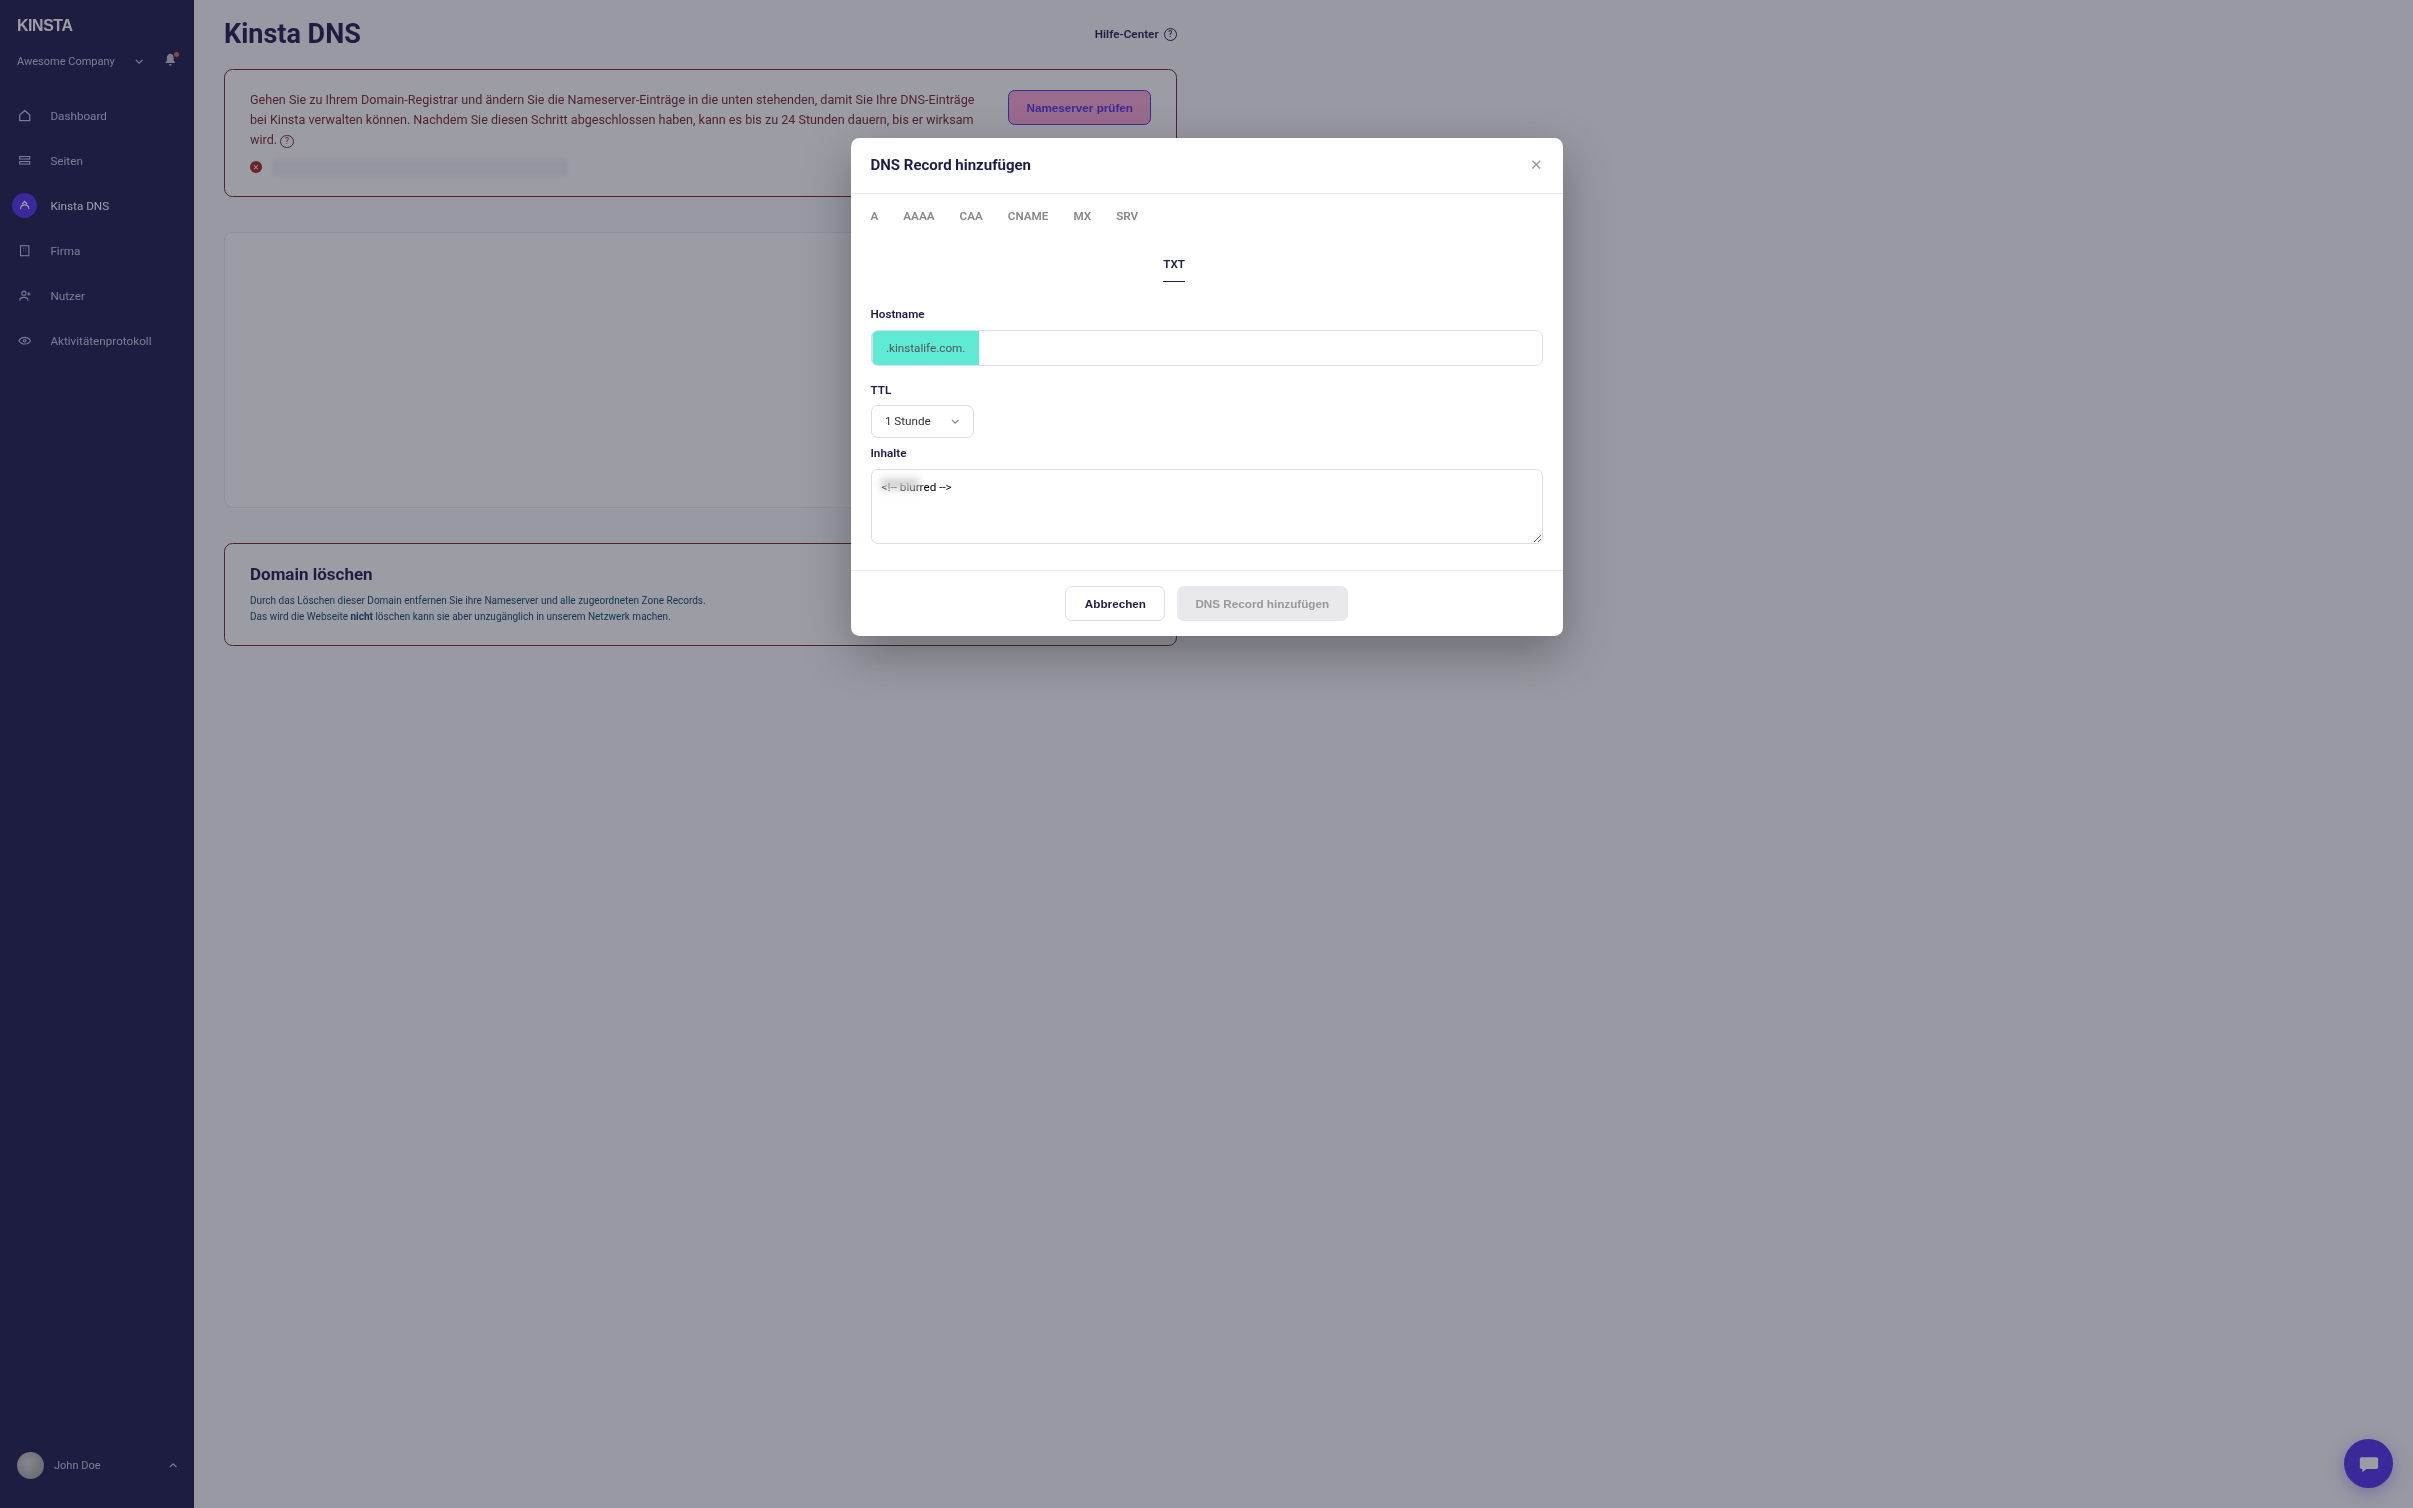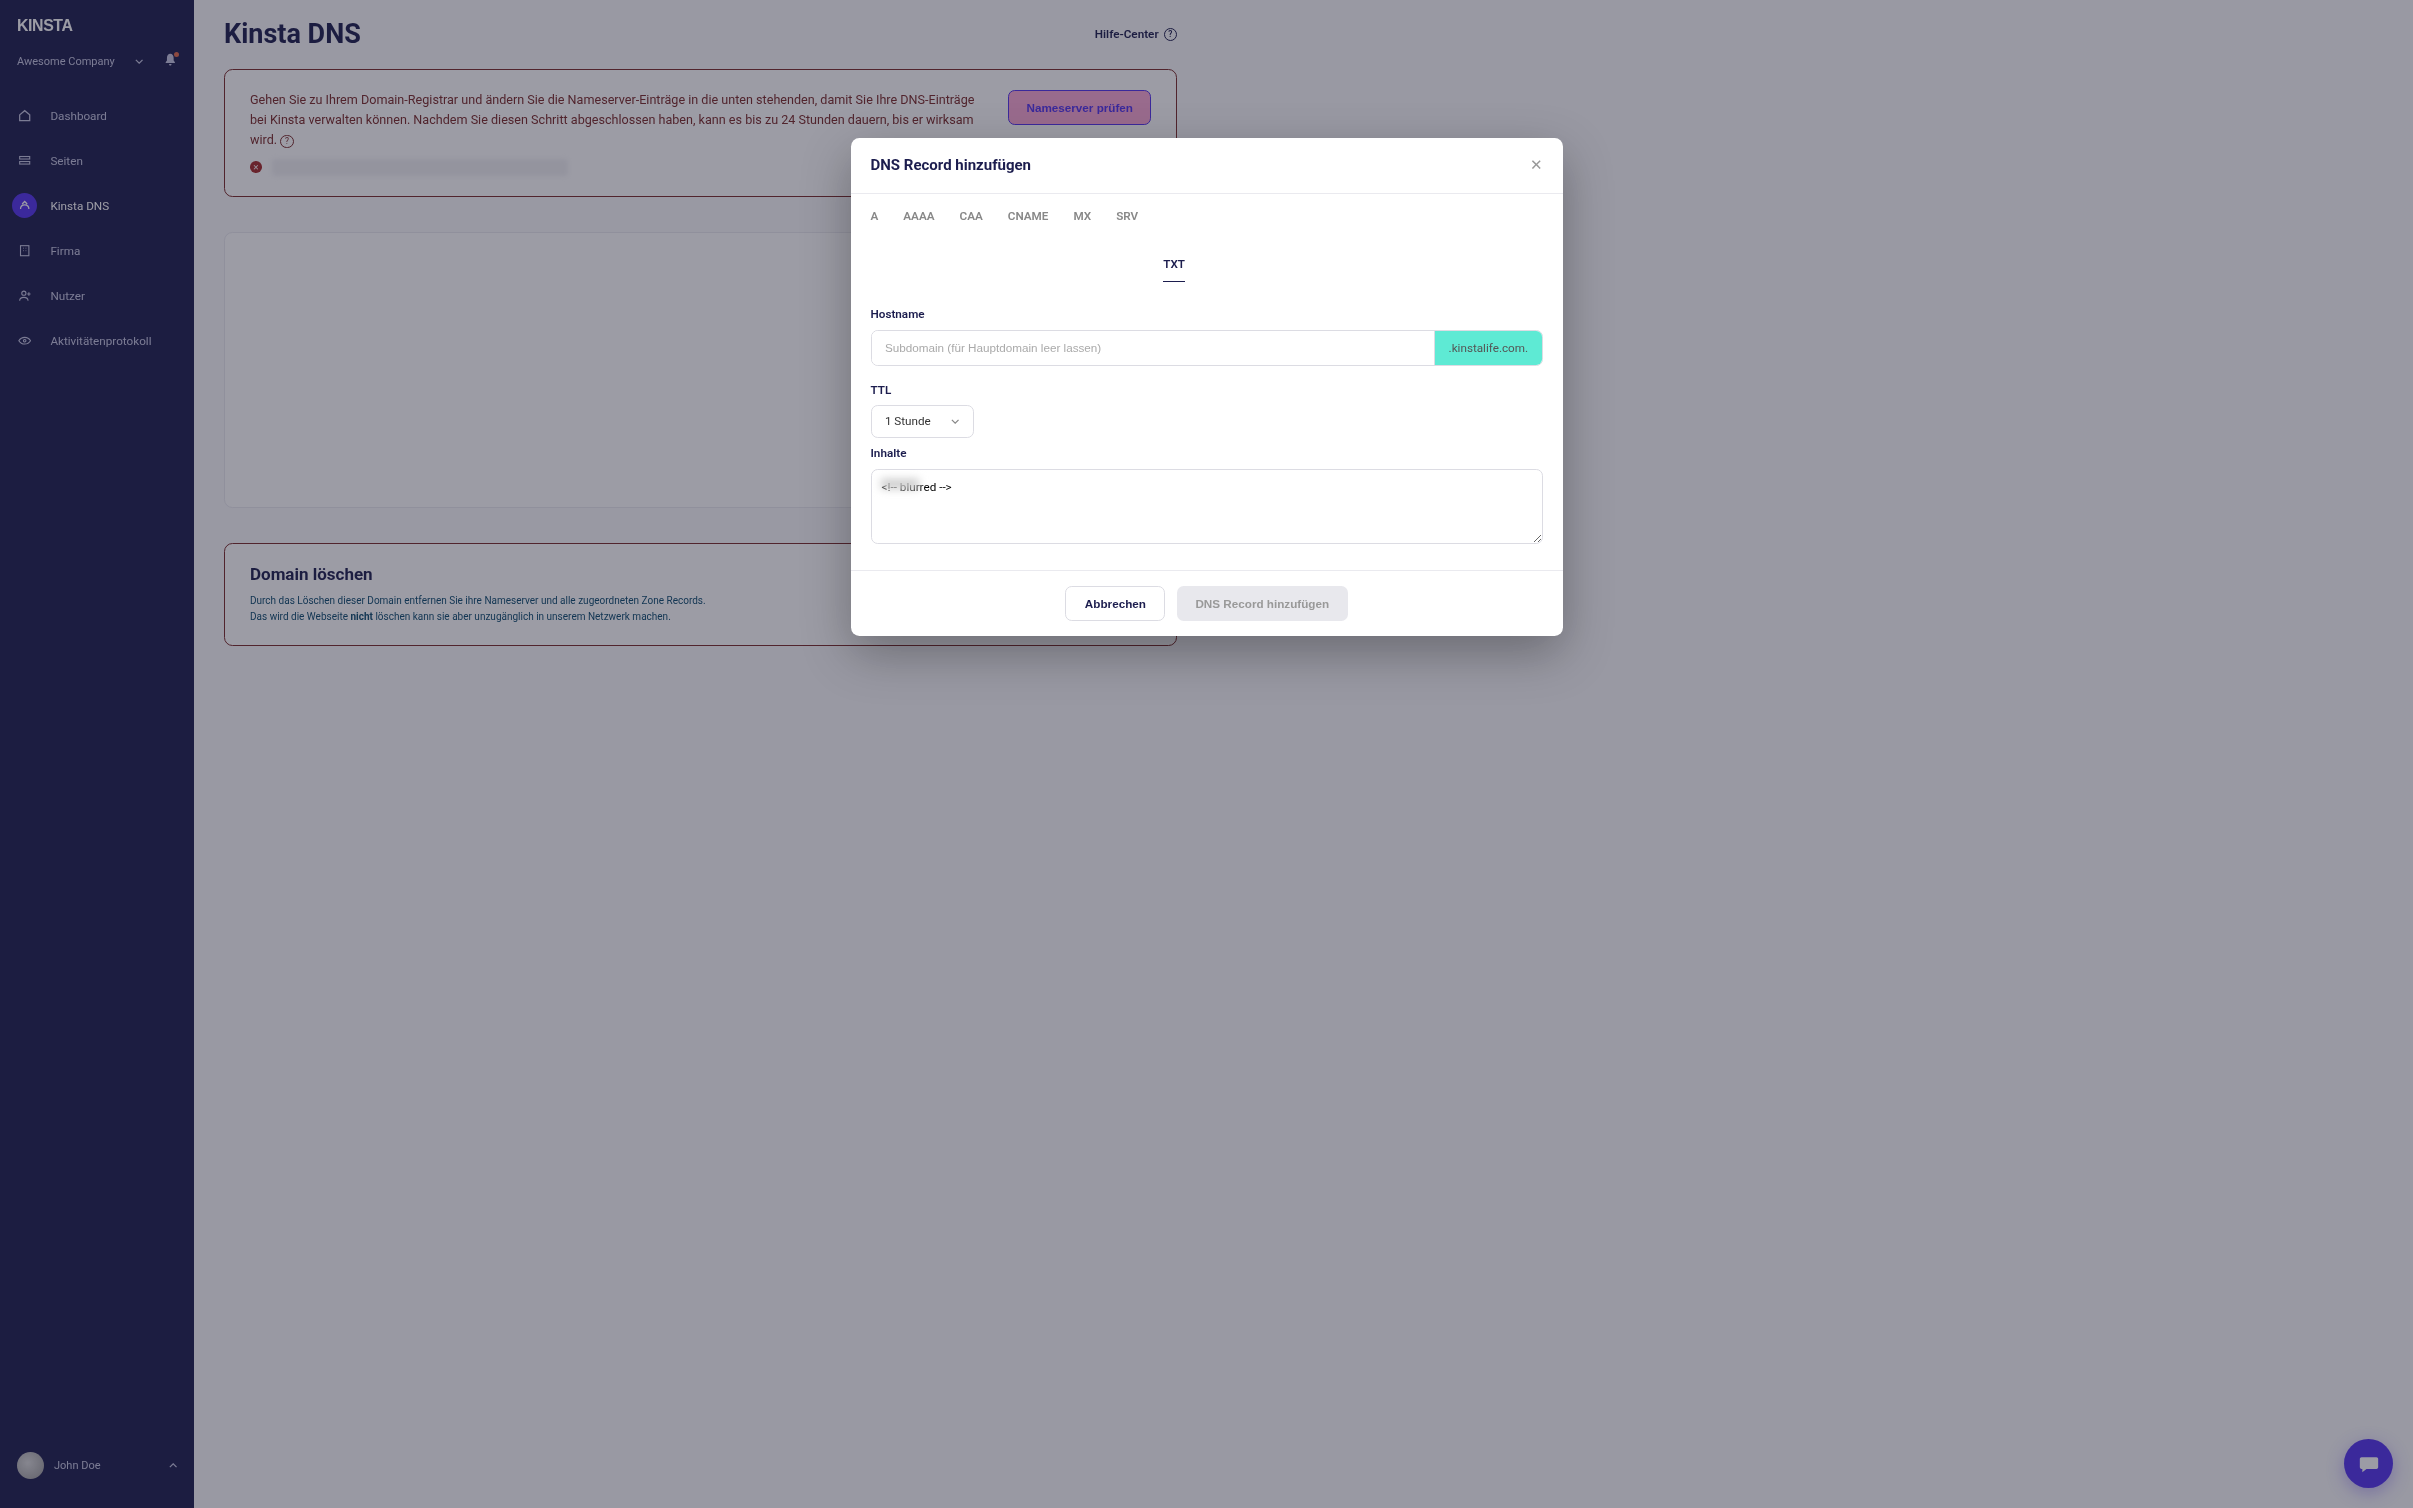--- a/index.html
+++ b/index.html
@@ -527,21 +527,20 @@
       <div class="tab">AAAA</div>
       <div class="tab">CAA</div>
       <div class="tab">CNAME</div>
       <div class="tab">MX</div>
       <div class="tab">SRV</div>
       <div class="tab active">TXT</div>
     </div>
     <div class="modal-body">
       <label class="form-label">Hostname</label>
       <div class="input-group">
-        <input type="text" placeholder="Subdomain (für Hauptdomain leer lassen)" style="">
         <div class="input-suffix">.kinstalife.com.</div>
       </div>
       <label class="form-label" style="margin-top:17px">TTL</label>
       <div class="select-box">
         <span>1 Stunde</span>
         <svg width="8.4" height="5" viewBox="0 0 10 6">
             <path d="M1 1l4 4 4-4" stroke="#888" stroke-width="1.5" fill="none"></path>
           </svg>
       </div>
       <label class="form-label" style="">Inhalte</label>

